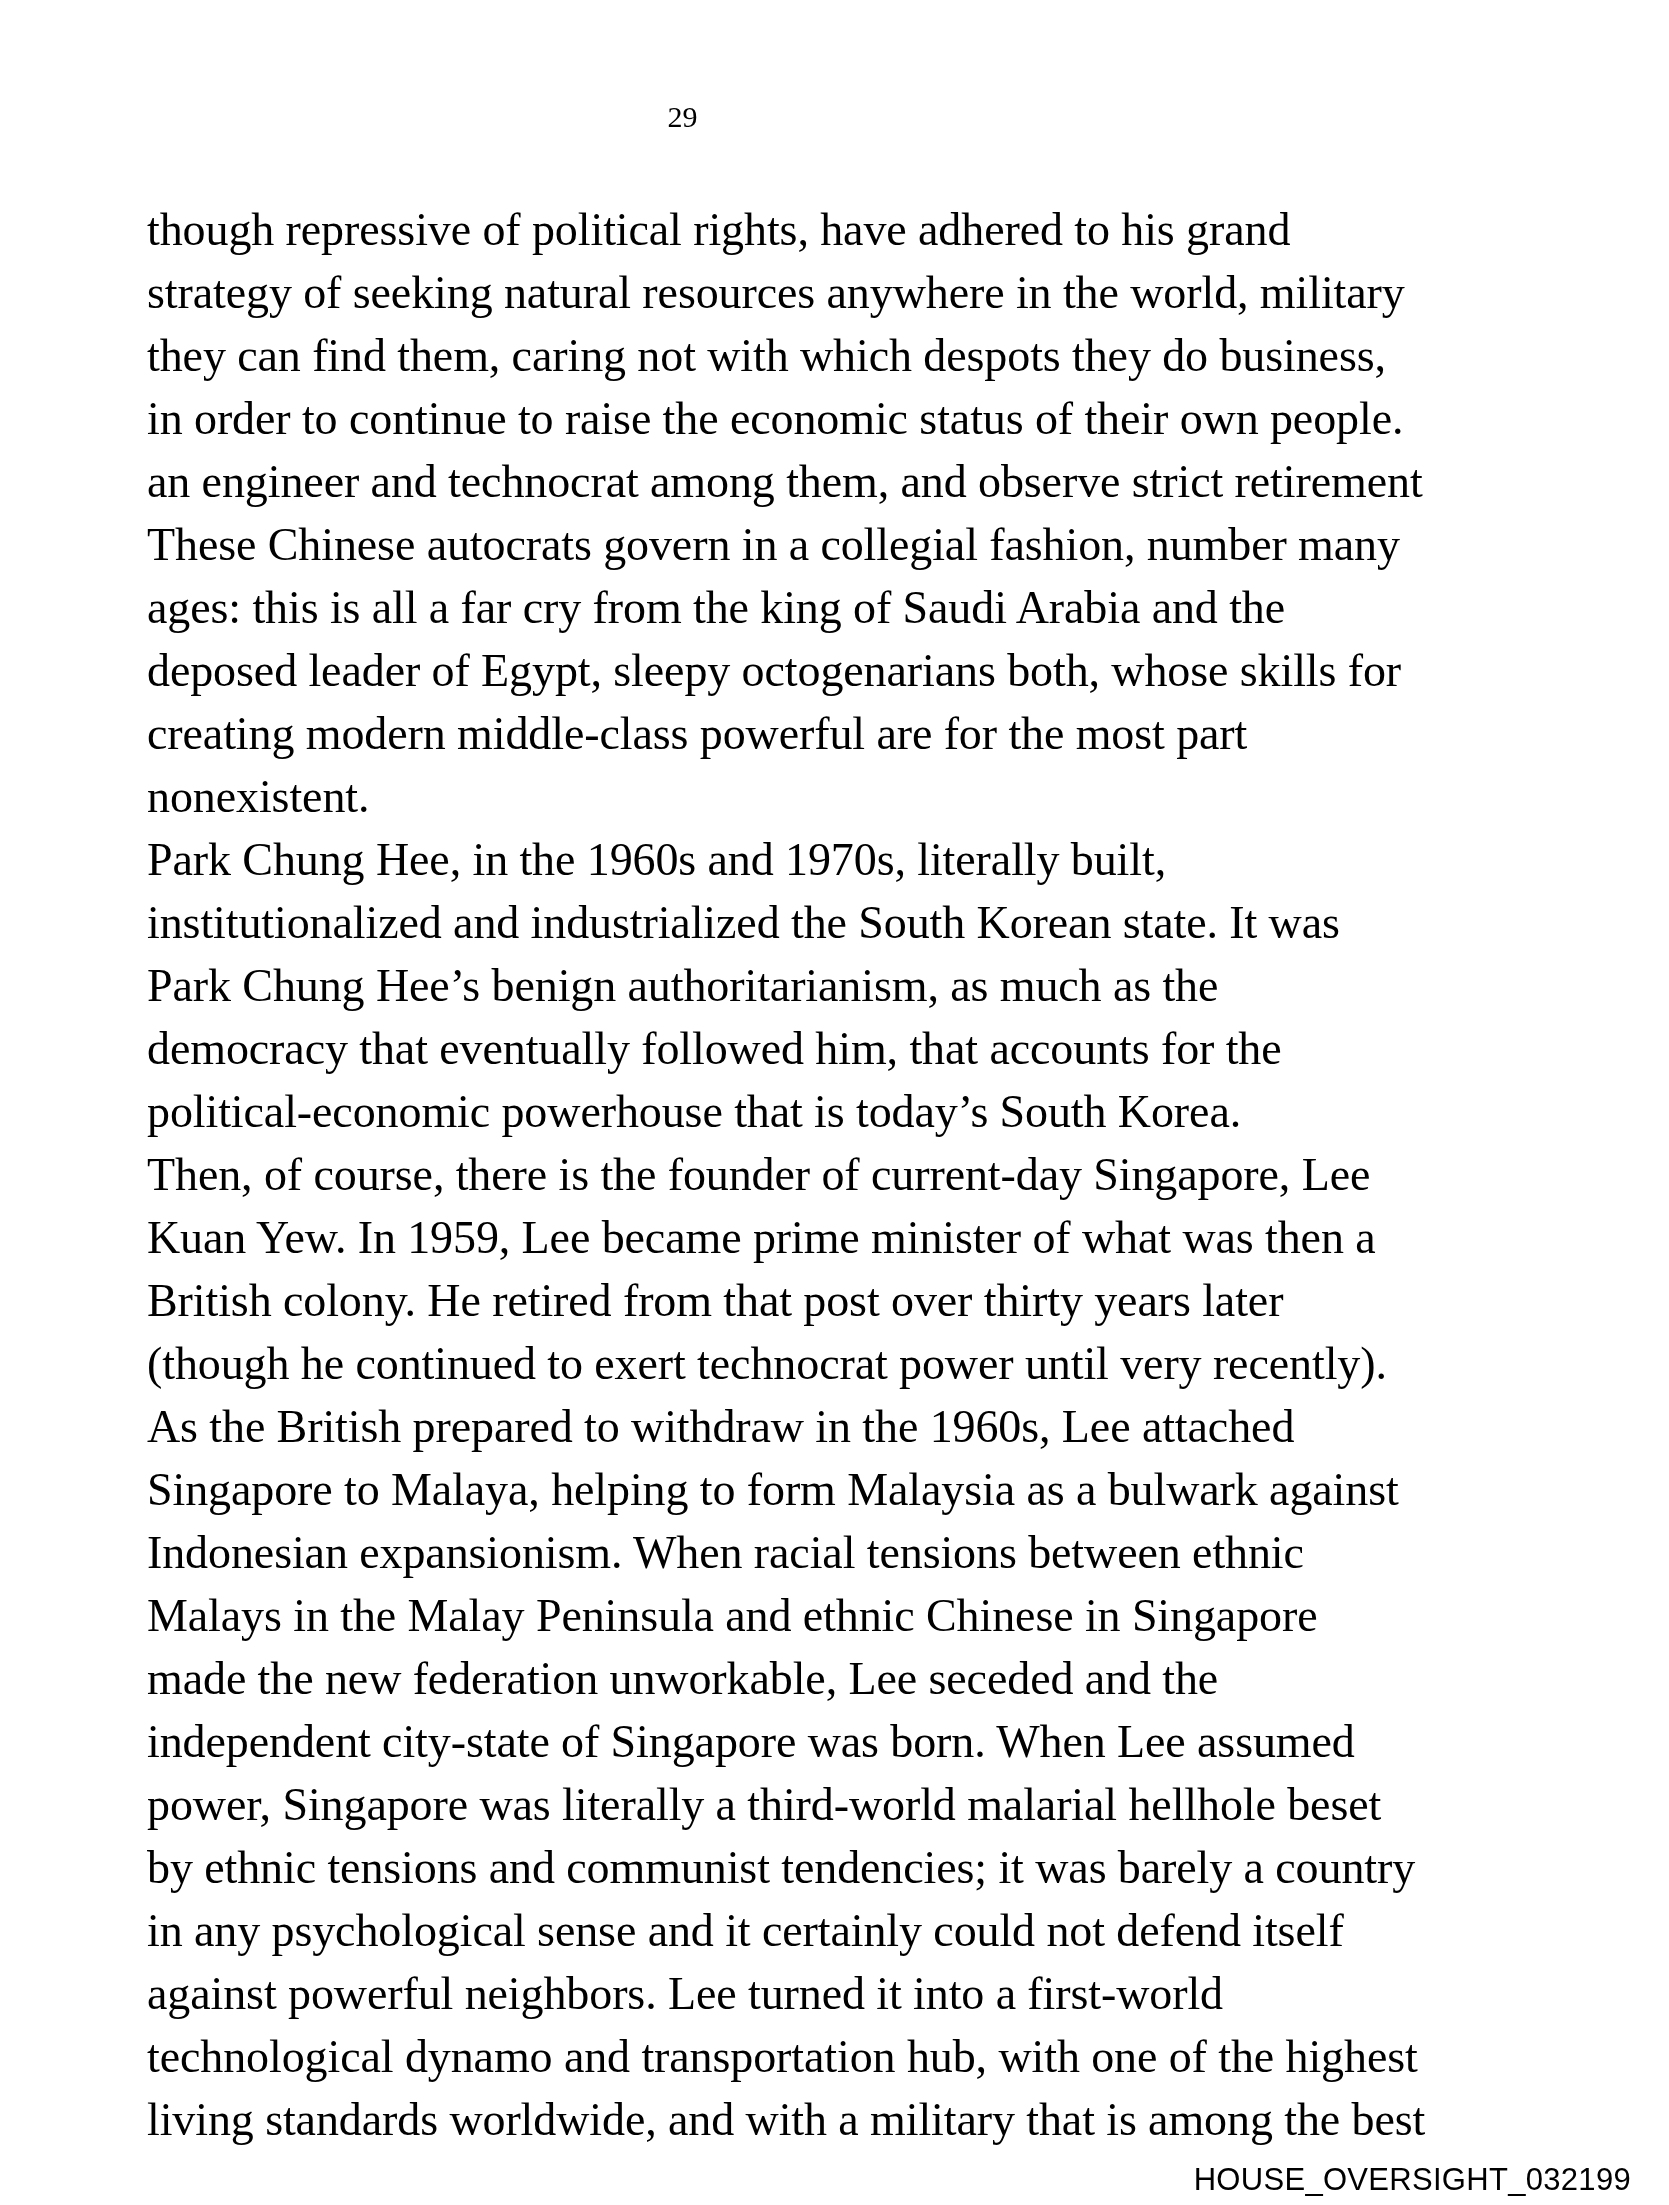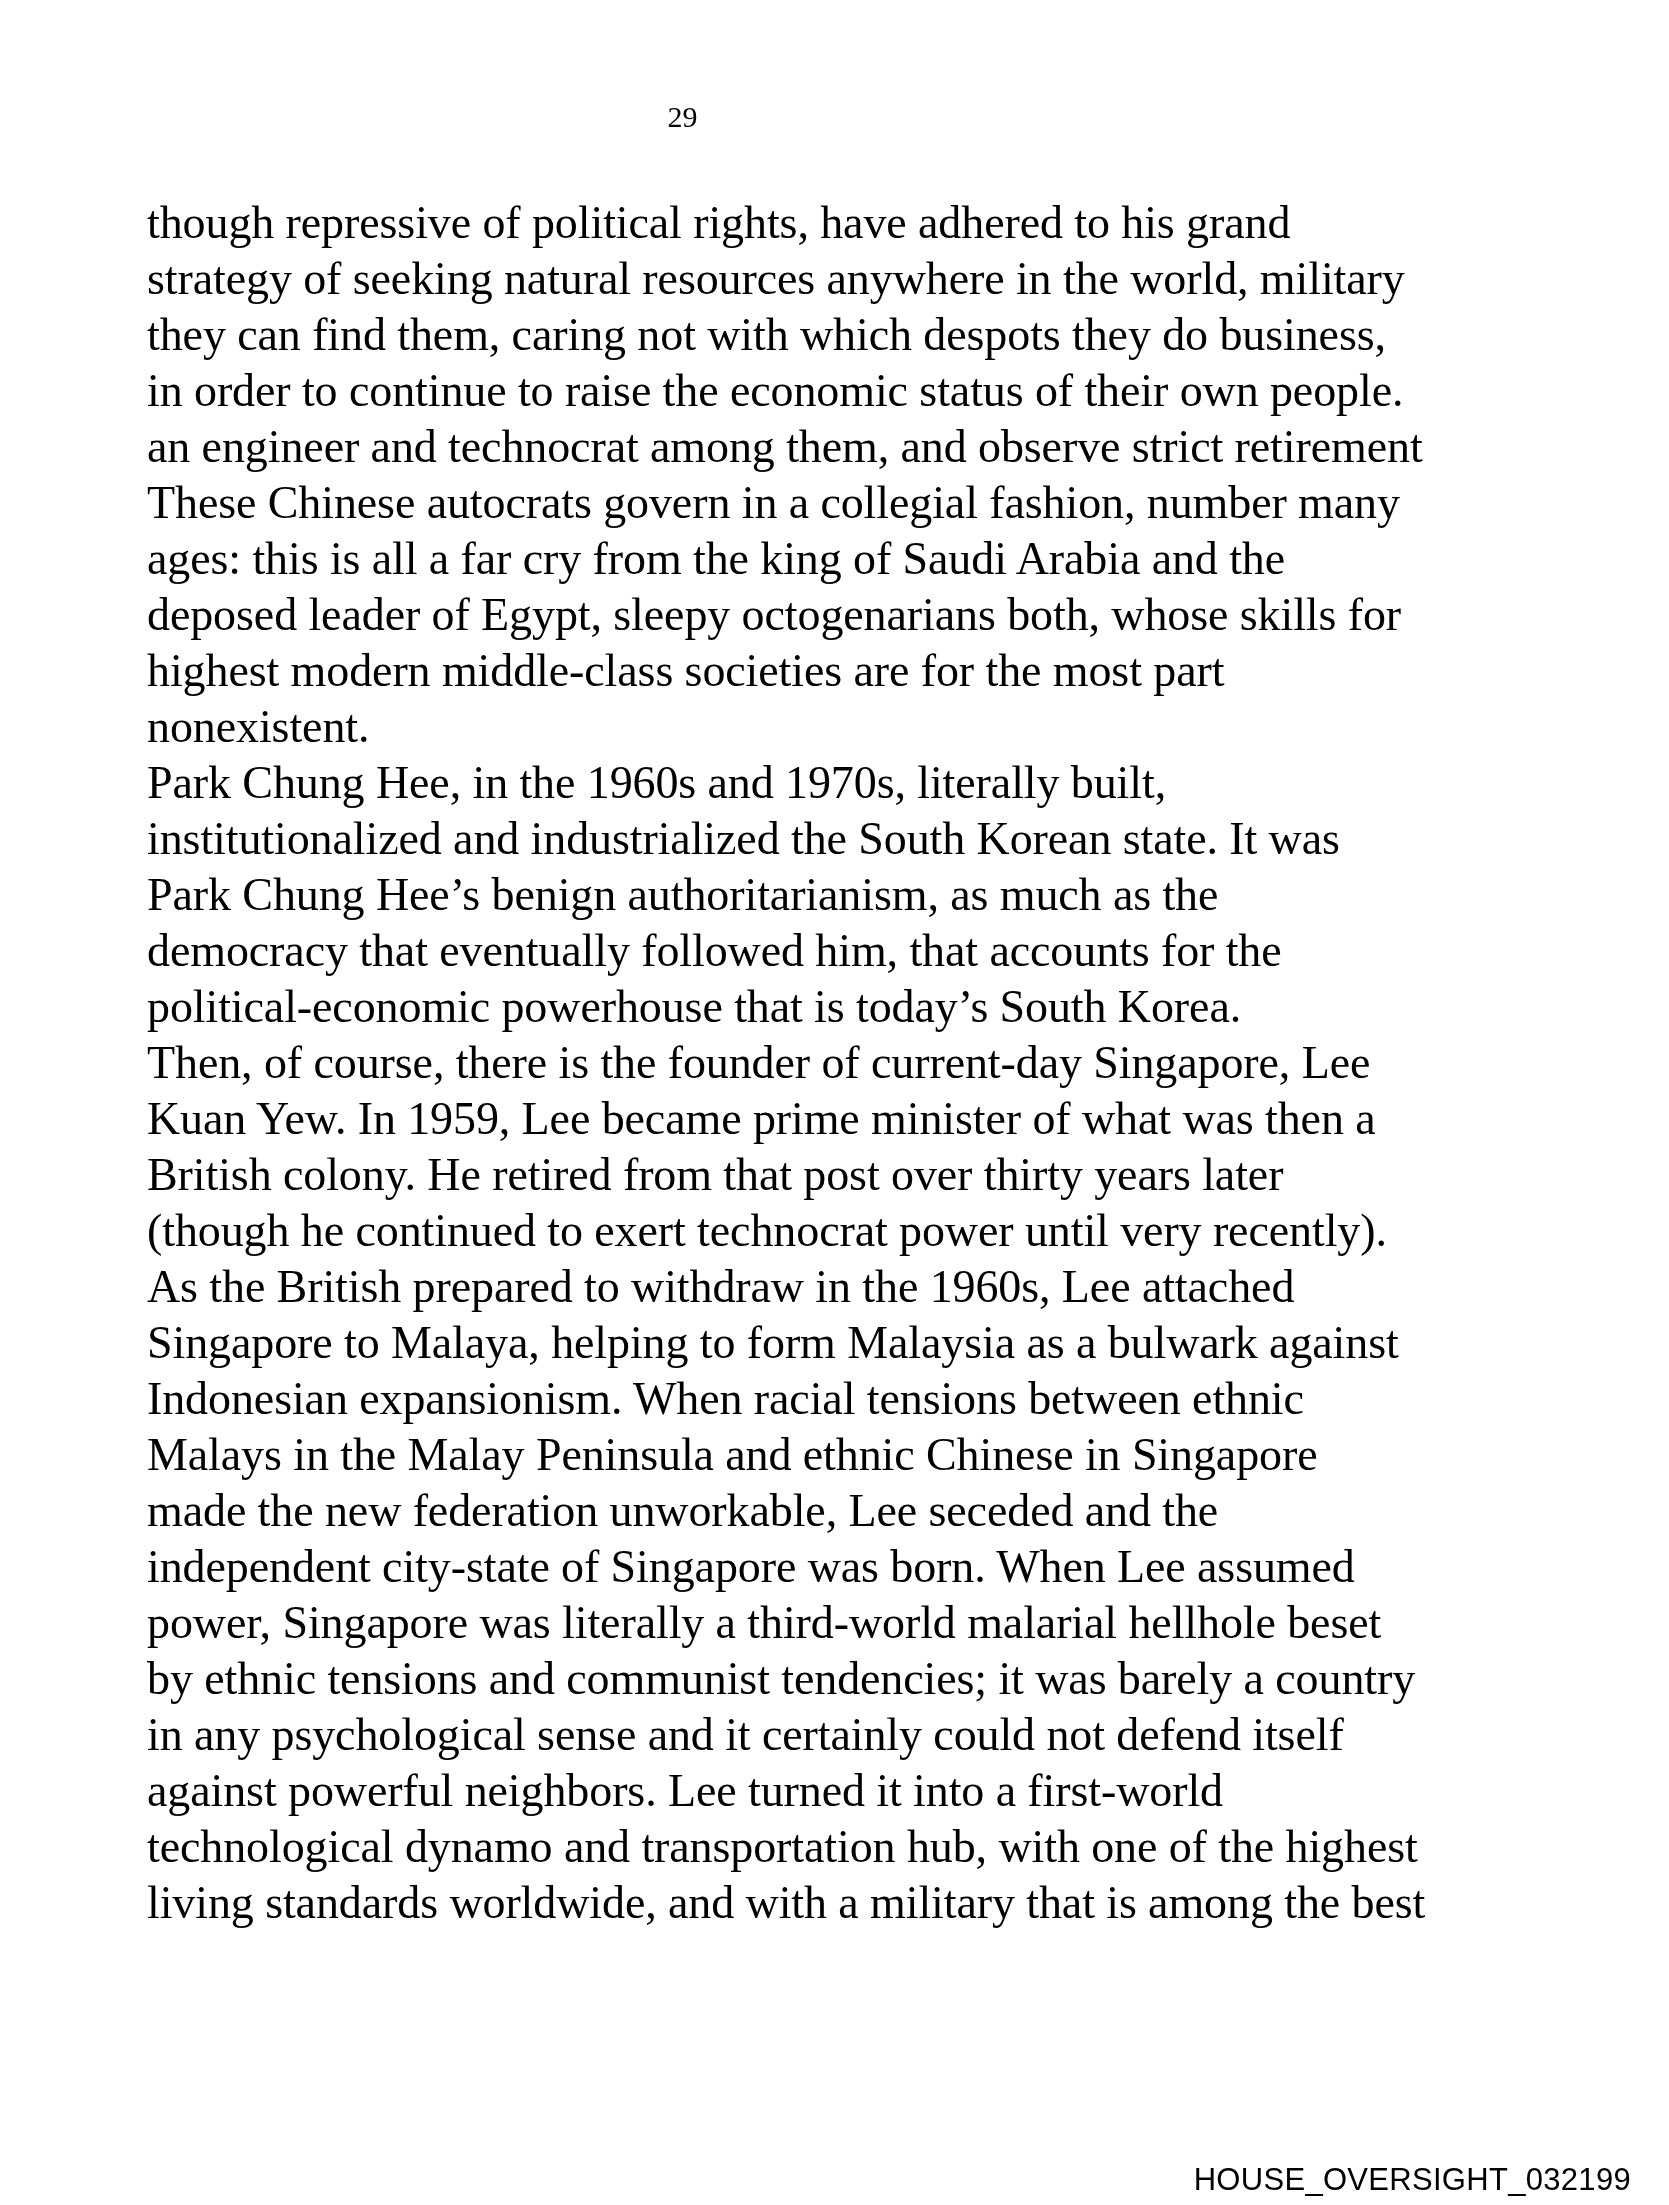--- a/index.html
+++ b/index.html
@@ -30,20 +30,21 @@
       left: 147px;
       width: 1440px;
       font-family: "Liberation Serif", serif;
       font-size: 46px;
       line-height: 56px;
       letter-spacing: -0.1px;
     }
     .line {
       display: block;
       white-space: nowrap;
+      margin-top: 7px;
     }
     .bates {
       position: absolute;
       top: 2160px;
       right: 38px;
       font-family: Liberation Sans, sans-serif;
       font-size: 31px;
       line-height: 39px;
       letter-spacing: 0.3px;
     }
@@ -56,21 +57,21 @@
 <div class="body-text">
   <div>
     <span class="line">though repressive of political rights, have adhered to his grand</span>
     <span class="line">strategy of seeking natural resources anywhere in the world, military</span>
     <span class="line">they can find them, caring not with which despots they do business,</span>
     <span class="line">in order to continue to raise the economic status of their own people.</span>
     <span class="line">an engineer and technocrat among them, and observe strict retirement</span>
     <span class="line">These Chinese autocrats govern in a collegial fashion, number many</span>
     <span class="line">ages: this is all a far cry from the king of Saudi Arabia and the</span>
     <span class="line">deposed leader of Egypt, sleepy octogenarians both, whose skills for</span>
-    <span class="line">highest modern middle-class societies are for the most part</span>
+    <span class="line">creating modern middle-class powerful are for the most part</span>
     <span class="line">nonexistent.</span>
   </div>
   <div>
     <span class="line">Park Chung Hee, in the 1960s and 1970s, literally built,</span>
     <span class="line">institutionalized and industrialized the South Korean state. It was</span>
     <span class="line">Park Chung Hee’s benign authoritarianism, as much as the</span>
     <span class="line">democracy that eventually followed him, that accounts for the</span>
     <span class="line">political-economic powerhouse that is today’s South Korea.</span>
   </div>
   <div>

